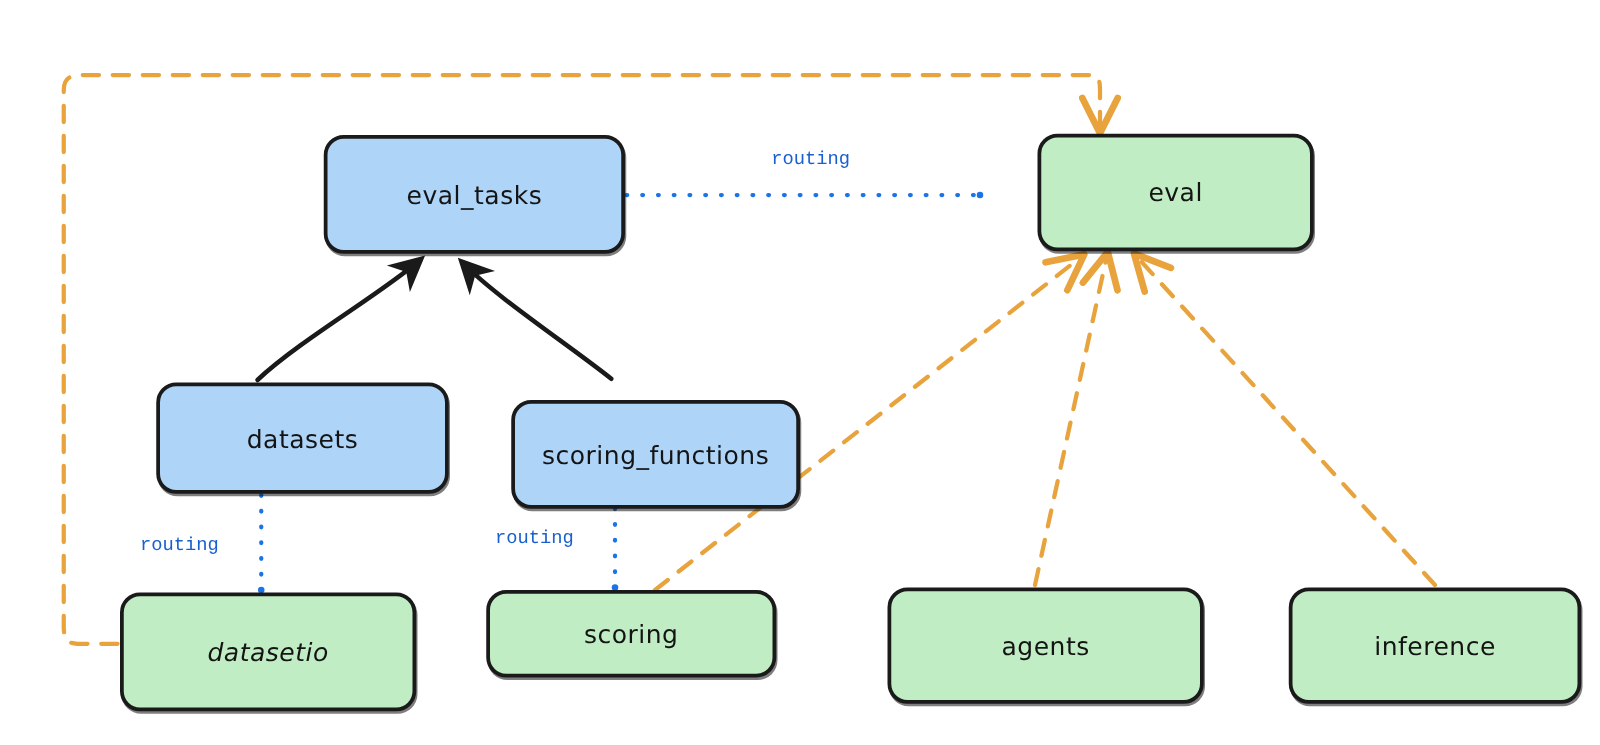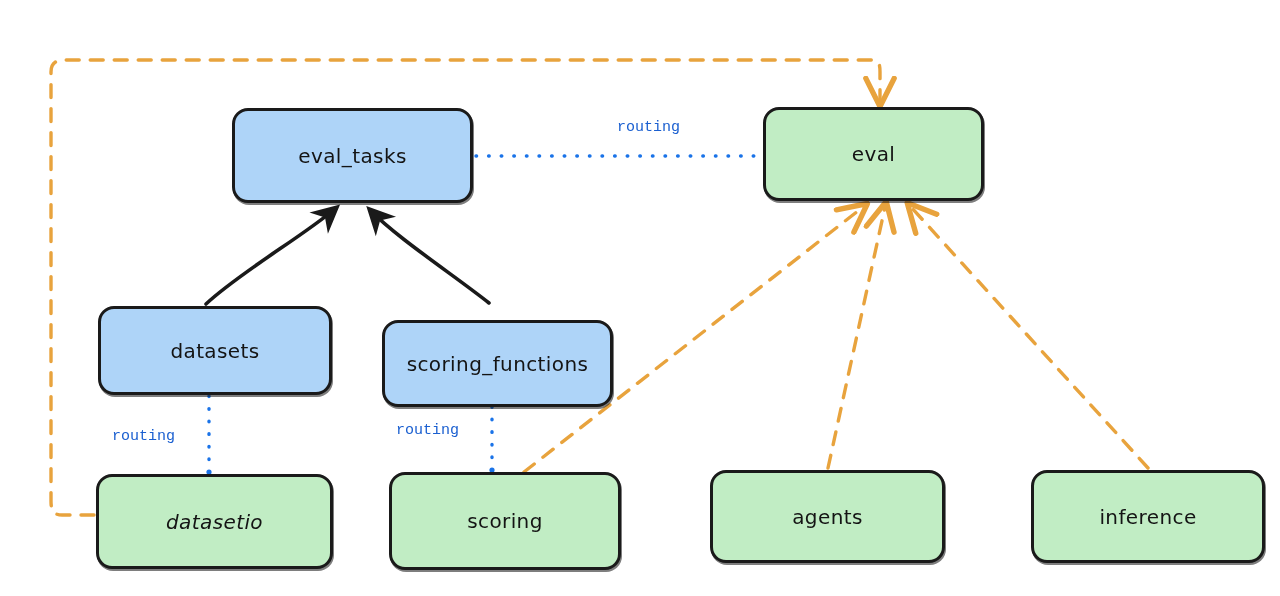--- a/index.html
+++ b/index.html
@@ -36,21 +36,21 @@
     box-shadow: 1px 2px 0 rgba(20,20,20,0.55);
   }
   .node .node-label {
     font-family: "DejaVu Sans", sans-serif;
     font-size: 20px;
     color: #141414;
     letter-spacing: 0.4px;
     white-space: nowrap;
     user-select: none;
   }
-  .node.blue { background: #aed4f8; }
+  .node.blue { background: #aed4f8; margin-left: 27px; }
   .node.green { background: #c1edc4; }
 
   .edge-label {
     position: absolute;
     font-family: Liberation Mono, monospace;
     font-size: 15px;
     color: #1a5fd0;
     white-space: nowrap;
     z-index: 6;
     user-select: none;
@@ -106,41 +106,41 @@
     <g>
       <path d="M94,515 L62,515 C53,515 51,510 51,501 L51,72 C51,63 56,60 65,60
                L871,60 C879,60 880,64 880,72 L880,101" fill="none" stroke="#e8a33d" stroke-width="3.4" stroke-linecap="round" stroke-dasharray="13 11" marker-end="url(#arrow-orange)"></path>
     </g>
   </svg>
 
   <div class="node blue" style="left:232px; top:108px; width:241px; height:95px;">
     <span class="node-label">eval_tasks</span>
   </div>
 
-  <div class="node green" style="left:763px; top:107px; width:221px; height:94px;">
+  <div class="node green" style="left:830px; top:107px; width:221px; height:94px;">
     <span class="node-label">eval</span>
   </div>
 
   <div class="node blue" style="left:98px; top:306px; width:234px; height:89px;">
     <span class="node-label">datasets</span>
   </div>
 
   <div class="node blue" style="left:382px; top:320px; width:231px; height:87px;">
     <span class="node-label">scoring_functions</span>
   </div>
 
   <div class="node green" style="left:96px; top:474px; width:237px; height:95px;font-style:italic;">
     <span class="node-label">datasetio</span>
   </div>
 
-  <div class="node green" style="left:389px; top:472px; width:232px; height:98px;">
+  <div class="node green" style="left:389px; top:472px; width:232px; height:70px;">
     <span class="node-label">scoring</span>
   </div>
 
-  <div class="node green" style="left:710px; top:470px; width:235px; height:93px;">
+  <div class="node green" style="left:710px; top:470px; width:253px; height:93px;">
     <span class="node-label">agents</span>
   </div>
 
   <div class="node green" style="left:1031px; top:470px; width:234px; height:93px;text-align:right;">
     <span class="node-label">inference</span>
   </div>
 
   <div class="edge-label" style="left:617px; top:119px;">routing</div>
 
   <div class="edge-label" style="left:112px; top:428px;">routing</div>

